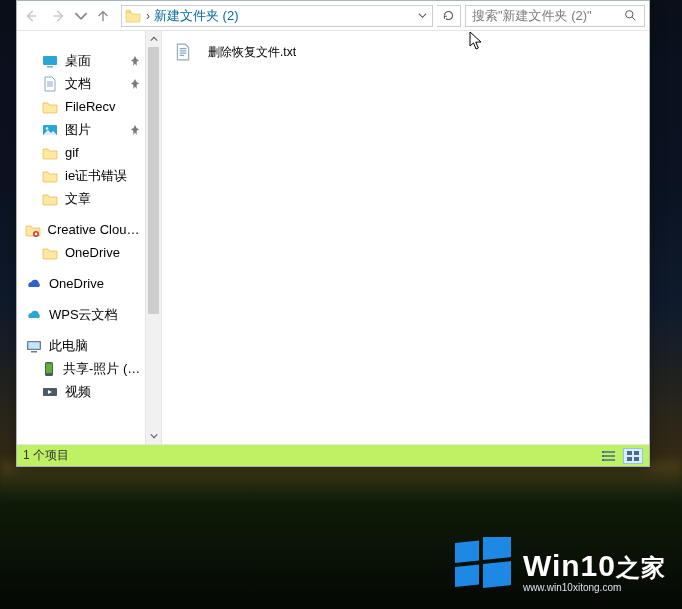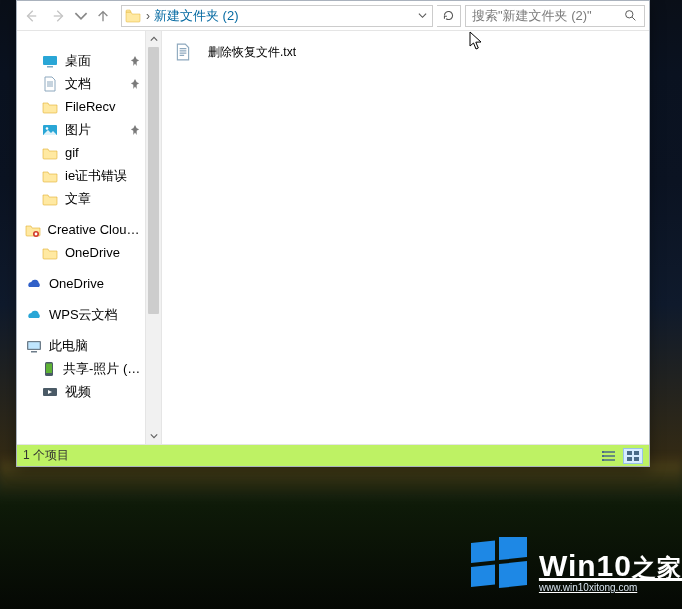--- a/index.html
+++ b/index.html
@@ -121,24 +121,23 @@
   .view-btn.active { border:1px solid #99c2e8; background:#d8ecff; }
 
   
   .cursor {
     position:absolute; left:452px; top:30px; width:16px; height:20px;
     pointer-events:none;
   }
 
   
   .watermark {
-    position:absolute; right:0; bottom:16px;
+    position:absolute; right:16px; bottom:16px;
     display:flex; align-items:flex-end; gap:12px;
     color:#ffffff;
-    text-decoration:underline;
   }
   .win-logo { width:56px; height:56px; }
   .wm-text { display:flex; flex-direction:column; line-height:1.1; }
   .wm-big { font-size:30px; font-weight:600; letter-spacing:1px; font-family:"Segoe UI", "Microsoft YaHei", sans-serif; }
   .wm-big .zh { font-size:24px; }
   .wm-url { font-size:10px; color:#d8e4ef; margin-top:0; }
 
   
   .c-blue { fill:#3b97e0; }
   .c-cyan { fill:#29a6d6; }

